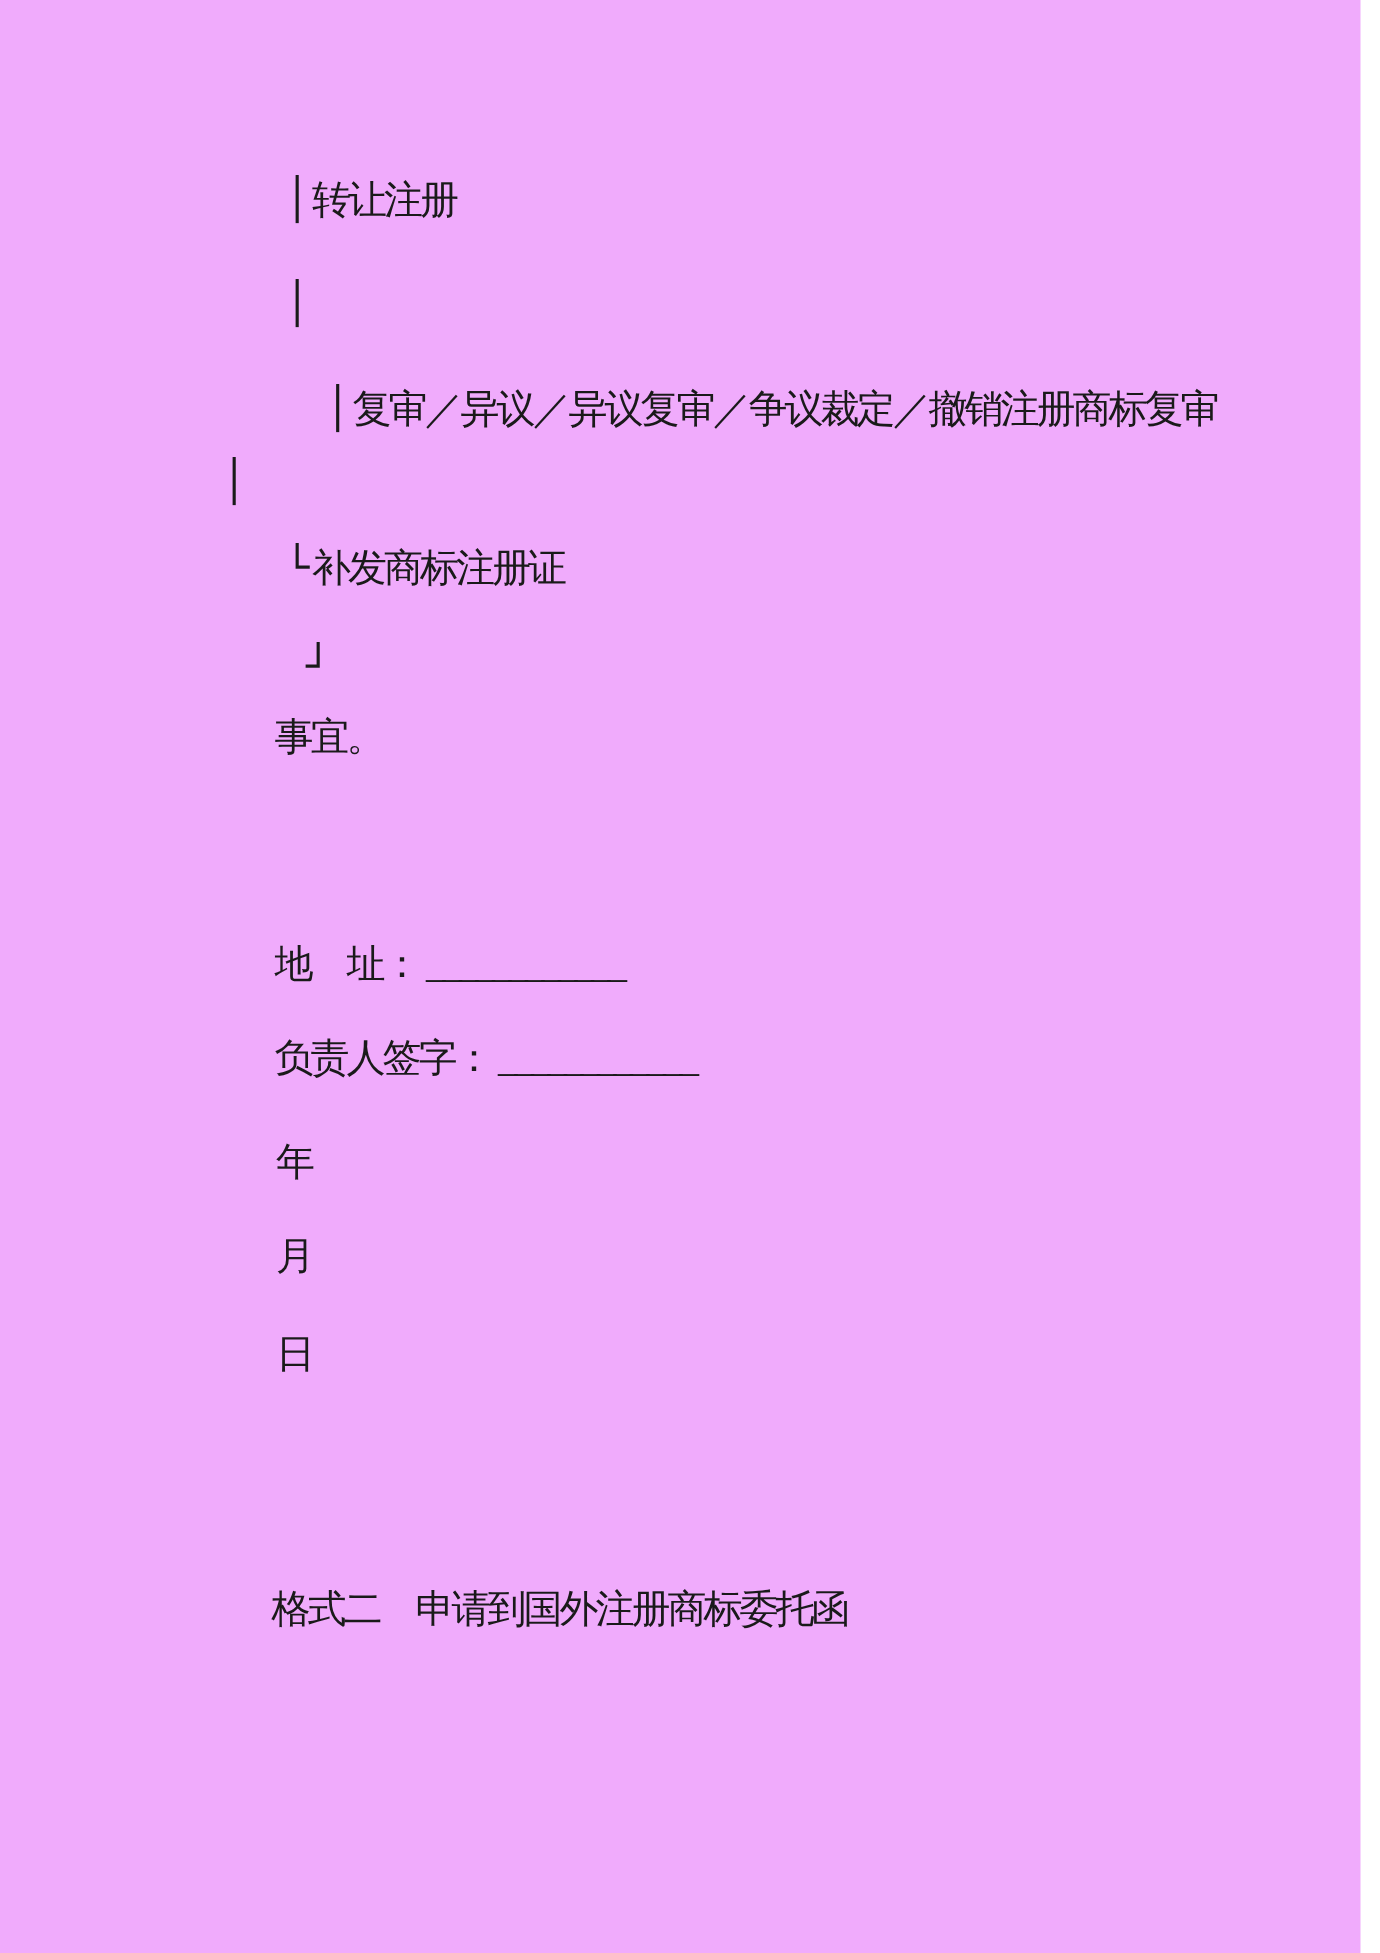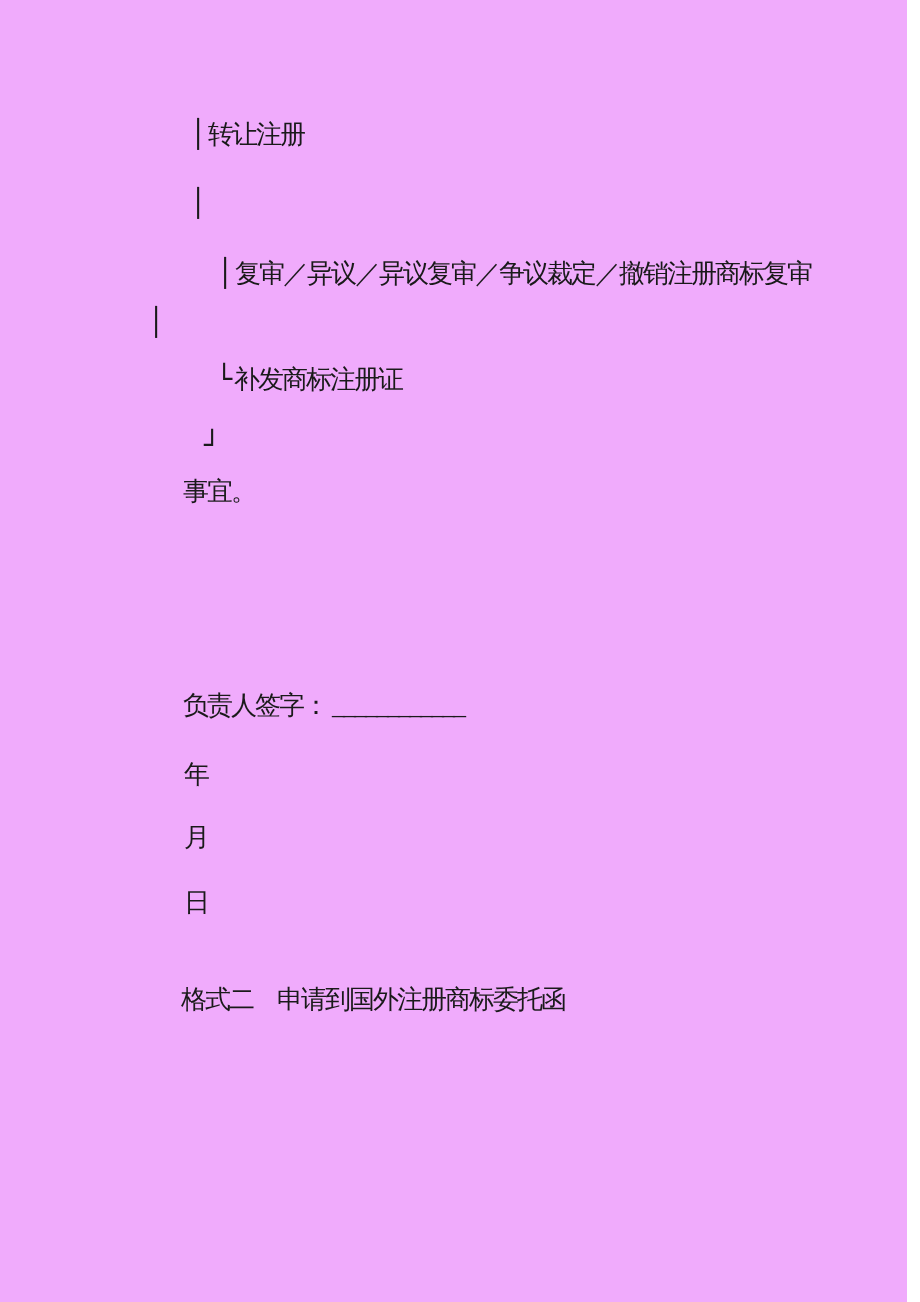--- a/index.html
+++ b/index.html
@@ -37,31 +37,31 @@
     letter-spacing: 0;
   }
   .prefix:empty, .blank:empty, .suffix:empty { display: none; }
   .blank { margin-left: 5px; margin-right: 4px; }
 
   
   .l0  { left: 182px; top: 117px; }
   .l1  { left: 182px; top: 186px; }
   .l2  { left: 182px; top: 256px; margin-left: 27px; }
   .l3  { left: 140px; top: 305px; }
-  .l4  { left: 182px; top: 362px; margin-left: 26px; }
+  .l4  { left: 182px; top: 362px; }
   .l5  { left: 196px; top: 428px; }
   .l6  { left: 183px; top: 475px; }
   .l7  { left: 183px; top: 561px; }
   .l8  { left: 183px; top: 626px; }
   .l9  { left: 183px; top: 689px; }
   .l10 { left: 184px; top: 758px; }
   .l11 { left: 184px; top: 821px; }
   .l12 { left: 184px; top: 886px; }
   .l13 { left: 184px; top: 948px; }
-  .l14 { left: 181px; top: 983px; }
+  .l14 { left: 181px; top: 1056px; }
 </style>
 </head>
 <body>
 
 <div class="page">
 
   <div class="line l0">
     <span class="prefix">│</span><span class="text">转让注册</span>
   </div>
 
@@ -83,20 +83,23 @@
 
   <div class="line l5">
     <span class="prefix">┘</span><span class="text"></span>
   </div>
 
   <div class="line l6">
     <span class="text">事宜。</span>
   </div>
 
 
+  <div class="line l8">
+    <span class="text">地　址：</span><span class="blank">____________</span>
+  </div>
 
   <div class="line l9">
     <span class="text">负责人签字：</span><span class="blank">____________</span>
   </div>
 
   <div class="line l10">
     <span class="text">年</span>
   </div>
 
   <div class="line l11">

